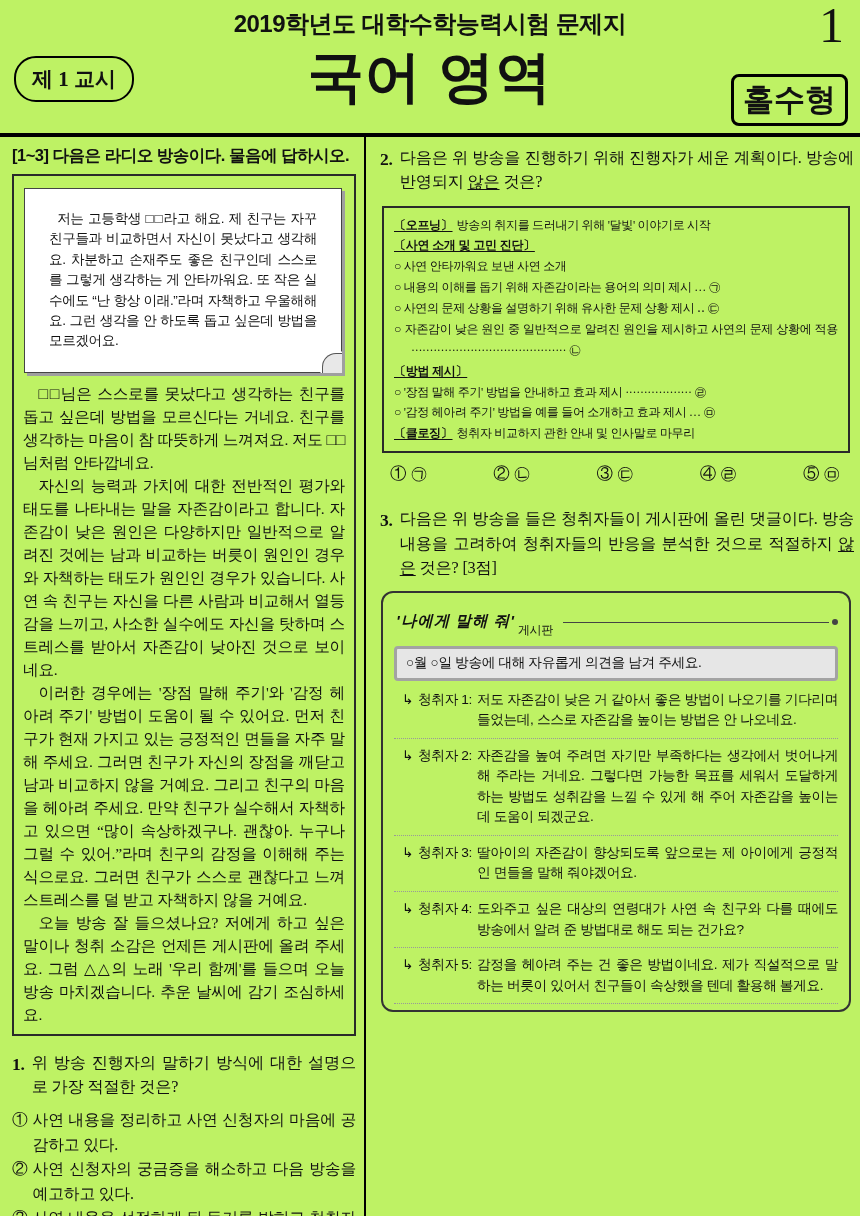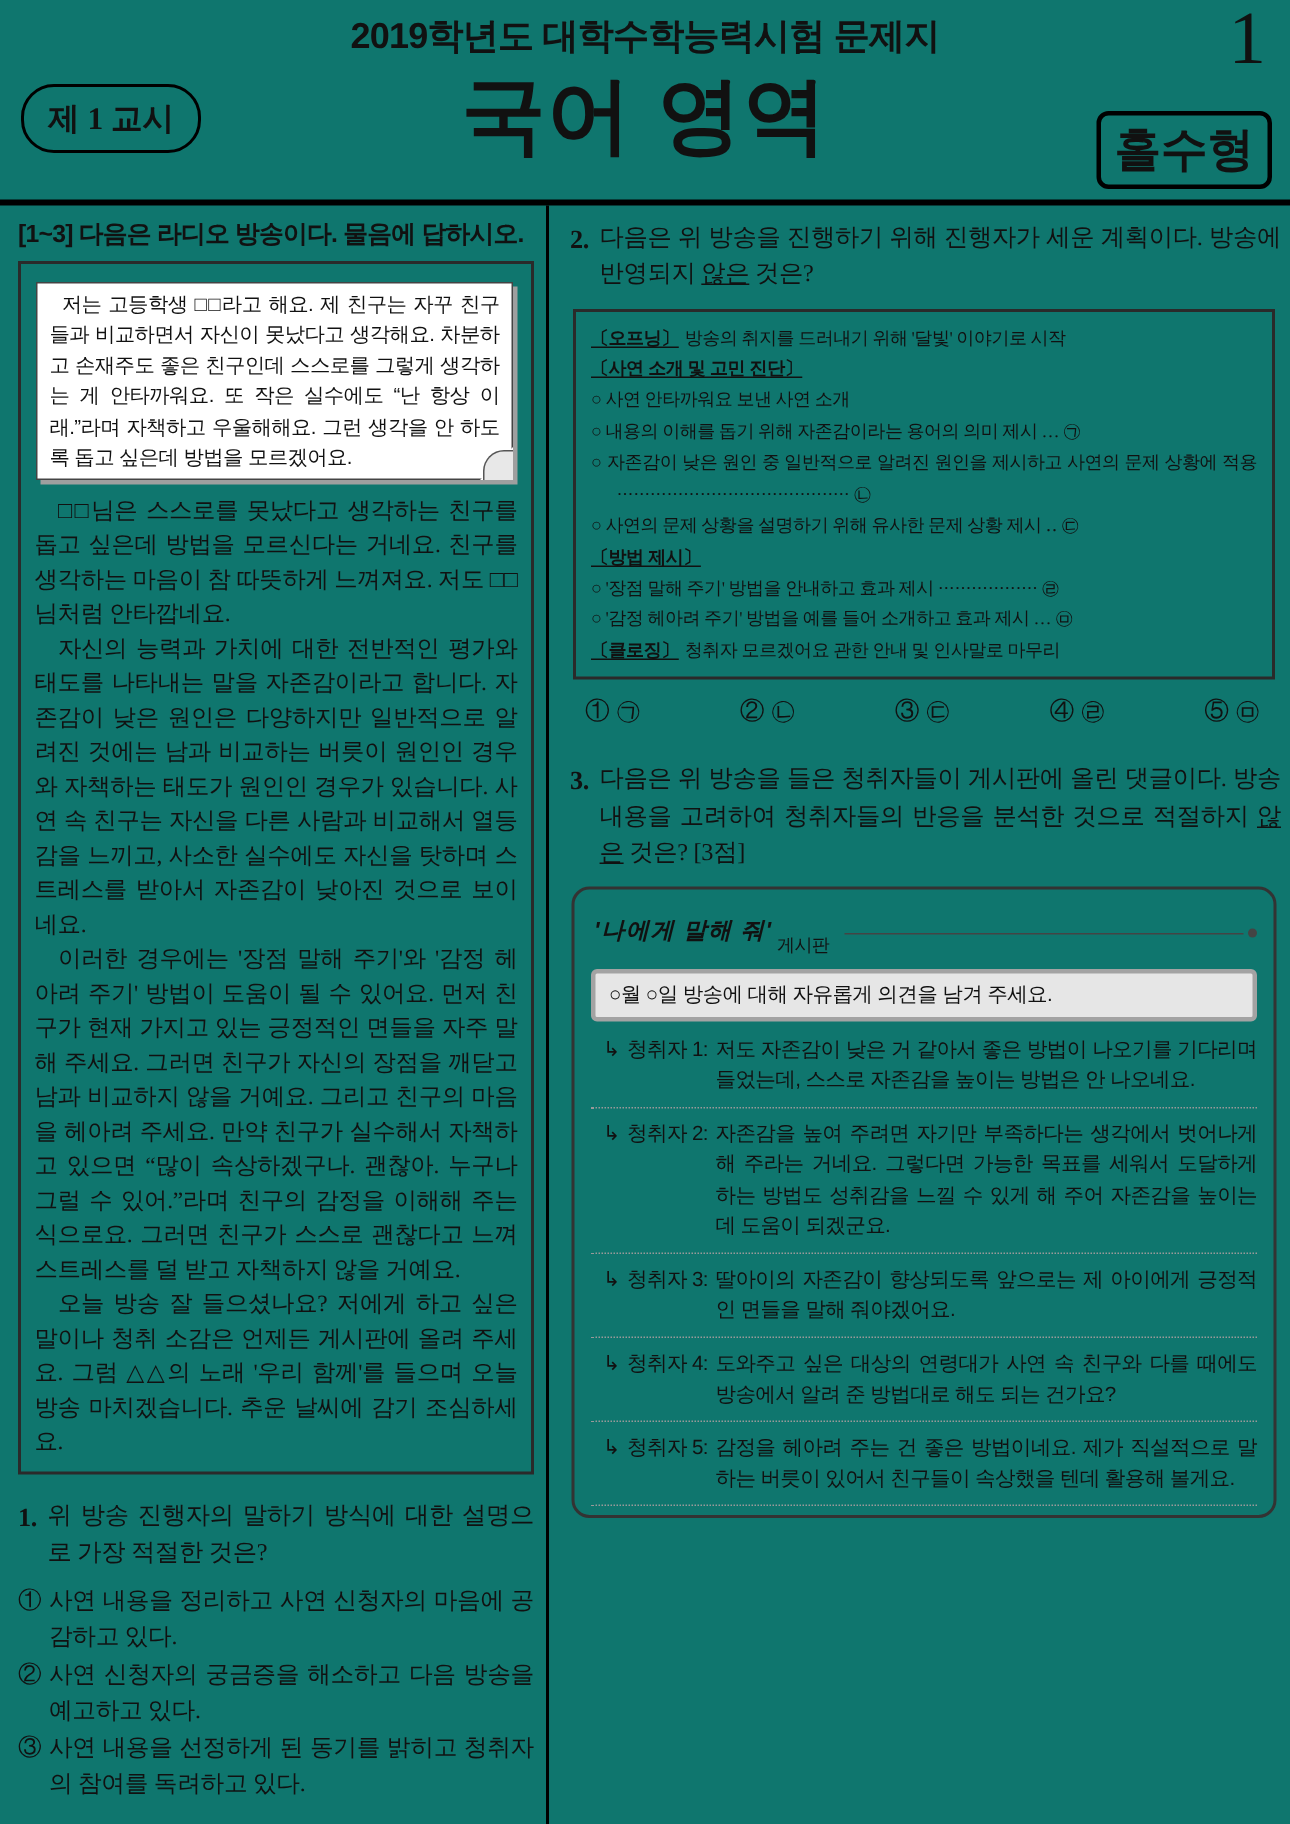--- a/index.html
+++ b/index.html
@@ -1,17 +1,17 @@
 <!DOCTYPE html>
 <html lang="ko"><head>
 <meta charset="utf-8">
 <style>
   html,body{margin:0;padding:0;background:#fff;}
   .page{
-    position:relative;width:860px;height:1216px;background:#0f766e;color:#111;
+    position:relative;width:860px;height:1216px;background:#bef264;color:#111;
     font-family:"Liberation Serif","DejaVu Serif",serif;overflow:hidden;
   }
   
   .exam-title{
     position:absolute;top:8px;left:0;right:0;text-align:center;
     font-family:"Liberation Sans","DejaVu Sans",sans-serif;
     font-weight:700;font-size:24px;letter-spacing:-0.5px;
   }
   .page-num{
     position:absolute;top:-4px;right:16px;font-size:50px;font-weight:400;
@@ -47,21 +47,21 @@
     border:2px solid #2a2a2a;padding:5px 9px 8px 9px;
     font-size:15.6px;line-height:1.475;text-align:justify;letter-spacing:-0.2px;
   }
   .passage-box p{margin:0;text-indent:1em;}
   .note{
     position:relative;border:1px solid #444;margin:7px 3px 9px 1px;padding:4px 8px;
     font-family:"Liberation Sans","DejaVu Sans",sans-serif;
     font-size:13.6px;line-height:1.5;letter-spacing:-0.4px;
     box-shadow:3px 3px 0 #9f9f9f;background:#fff;
   }
-  .note p{margin:0;text-indent:0.6em;}
+  .note p{margin:16px;text-indent:0.6em;}
   .note::before{ 
     content:"";position:absolute;right:-1px;bottom:-1px;width:0;height:0;
     border-style:solid;border-width:0 0 22px 22px;
     border-color:transparent transparent #fff transparent;
   }
   .note::after{ 
     content:"";position:absolute;right:-1px;bottom:-1px;width:19px;height:19px;
     background:#e8e8e8;border:1px solid #555;border-right:none;border-bottom:none;
     border-top-left-radius:14px;
   }
@@ -171,26 +171,26 @@
         <div class="q-head">
           <span class="q-num">2.</span>
           <span class="q-text"><span>다음은 위 방송을 진행하기 위해 진행자가 세운 계획이다. 방송에 반영되지 </span><span class="u">않은</span><span> 것은?</span></span>
         </div>
 
         <div class="plan-box">
           <div class="plan-line"><span class="plan-label">〔오프닝〕</span><span>방송의 취지를 드러내기 위해 '달빛' 이야기로 시작</span></div>
           <div class="plan-line"><span class="plan-label">〔사연 소개 및 고민 진단〕</span></div>
           <div class="plan-line plan-item">○ 사연 안타까워요 보낸 사연 소개</div>
           <div class="plan-line plan-item">○ 내용의 이해를 돕기 위해 자존감이라는 용어의 의미 제시 … ㉠</div>
+          <div class="plan-line plan-item">○ 사연의 문제 상황을 설명하기 위해 유사한 문제 상황 제시 ‥ ㉢</div>
           <div class="plan-line plan-item">○ 자존감이 낮은 원인 중 일반적으로 알려진 원인을 제시하고 사연의 문제 상황에 적용 ·········································· ㉡</div>
-          <div class="plan-line plan-item">○ 사연의 문제 상황을 설명하기 위해 유사한 문제 상황 제시 ‥ ㉢</div>
           <div class="plan-line"><span class="plan-label">〔방법 제시〕</span></div>
           <div class="plan-line plan-item">○ '장점 말해 주기' 방법을 안내하고 효과 제시 ·················· ㉣</div>
           <div class="plan-line plan-item">○ '감정 헤아려 주기' 방법을 예를 들어 소개하고 효과 제시 … ㉤</div>
-          <div class="plan-line"><span class="plan-label">〔클로징〕</span><span>청취자 모르겠어요 관한 안내 및 인사말로 마무리</span></div>
+          <div class="plan-line"><span class="plan-label">〔클로징〕</span><span>청취자 비교하지 관한 안내 및 인사말로 마무리</span></div>
         </div>
 
         <div class="q2-answers">
           <span>① ㉠</span>
           <span>② ㉡</span>
           <span>③ ㉢</span>
           <span>④ ㉣</span>
           <span>⑤ ㉤</span>
         </div>
       </div>

